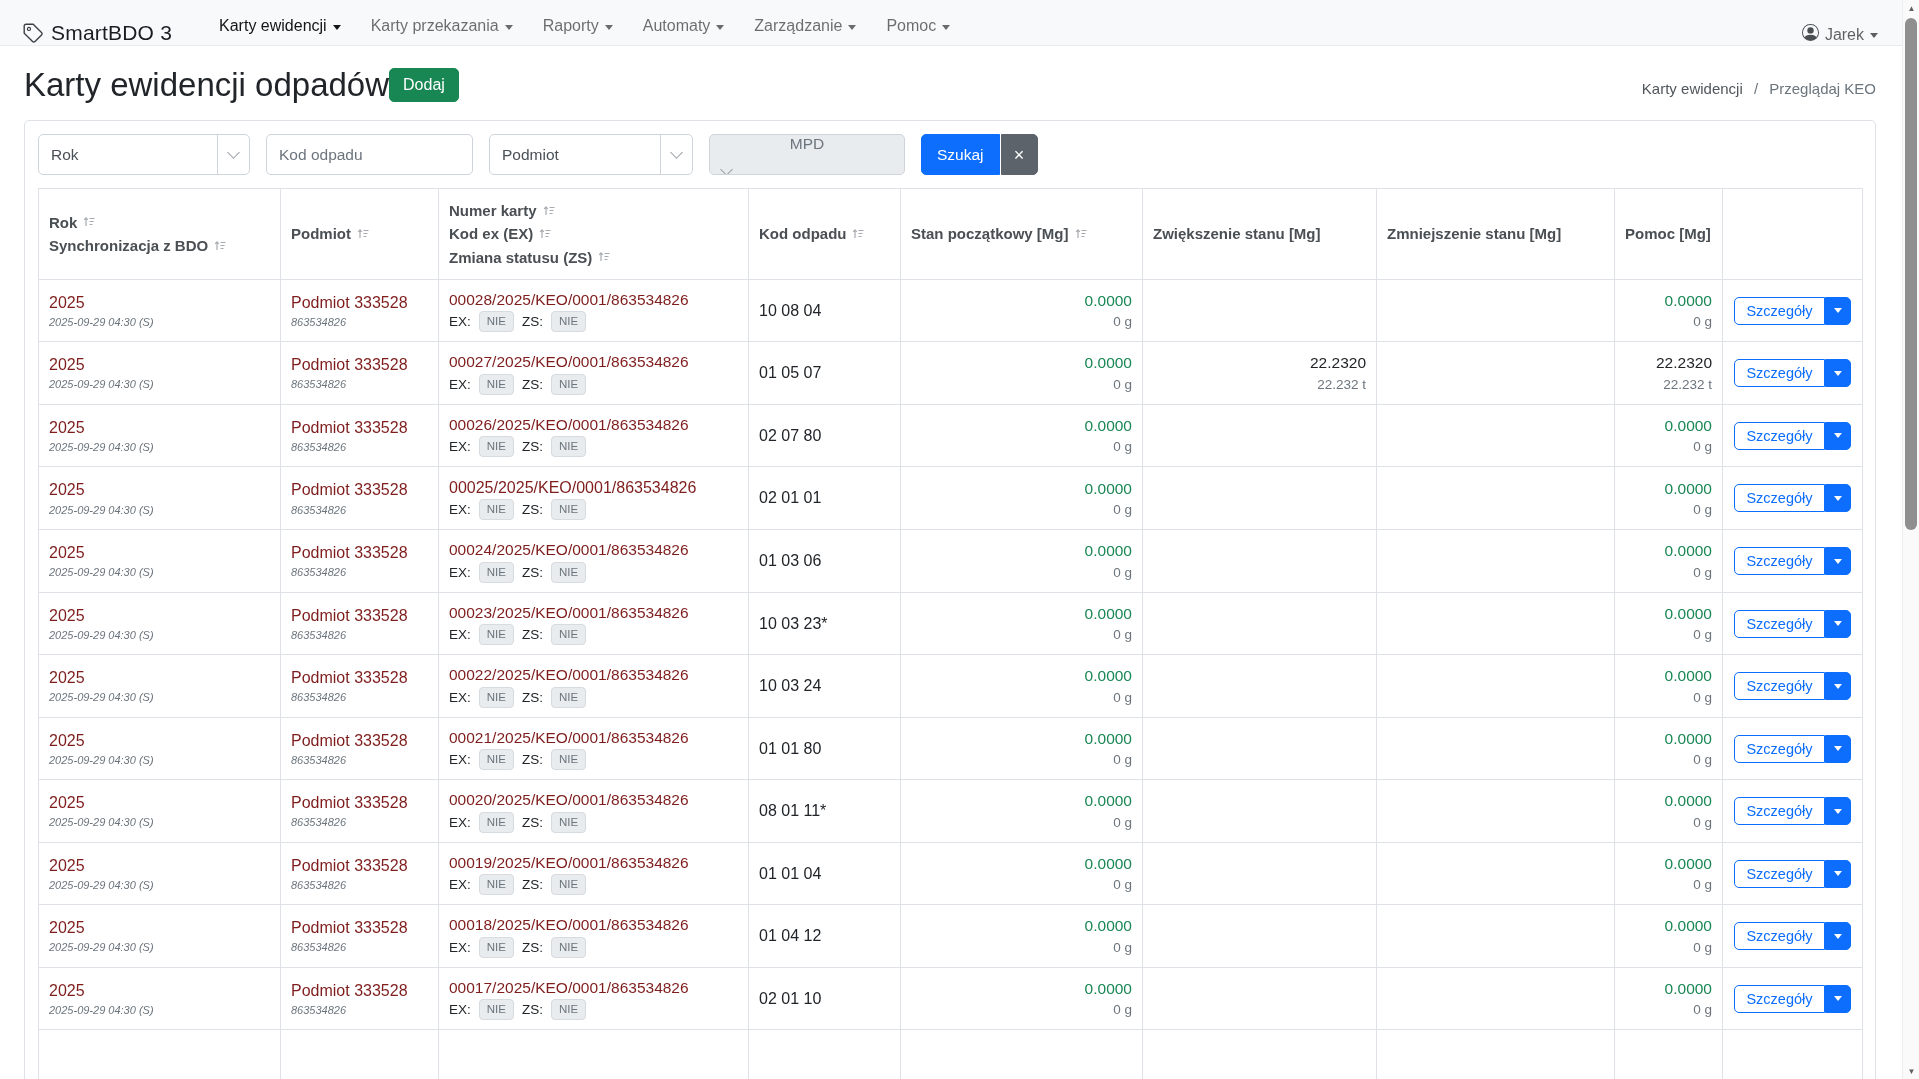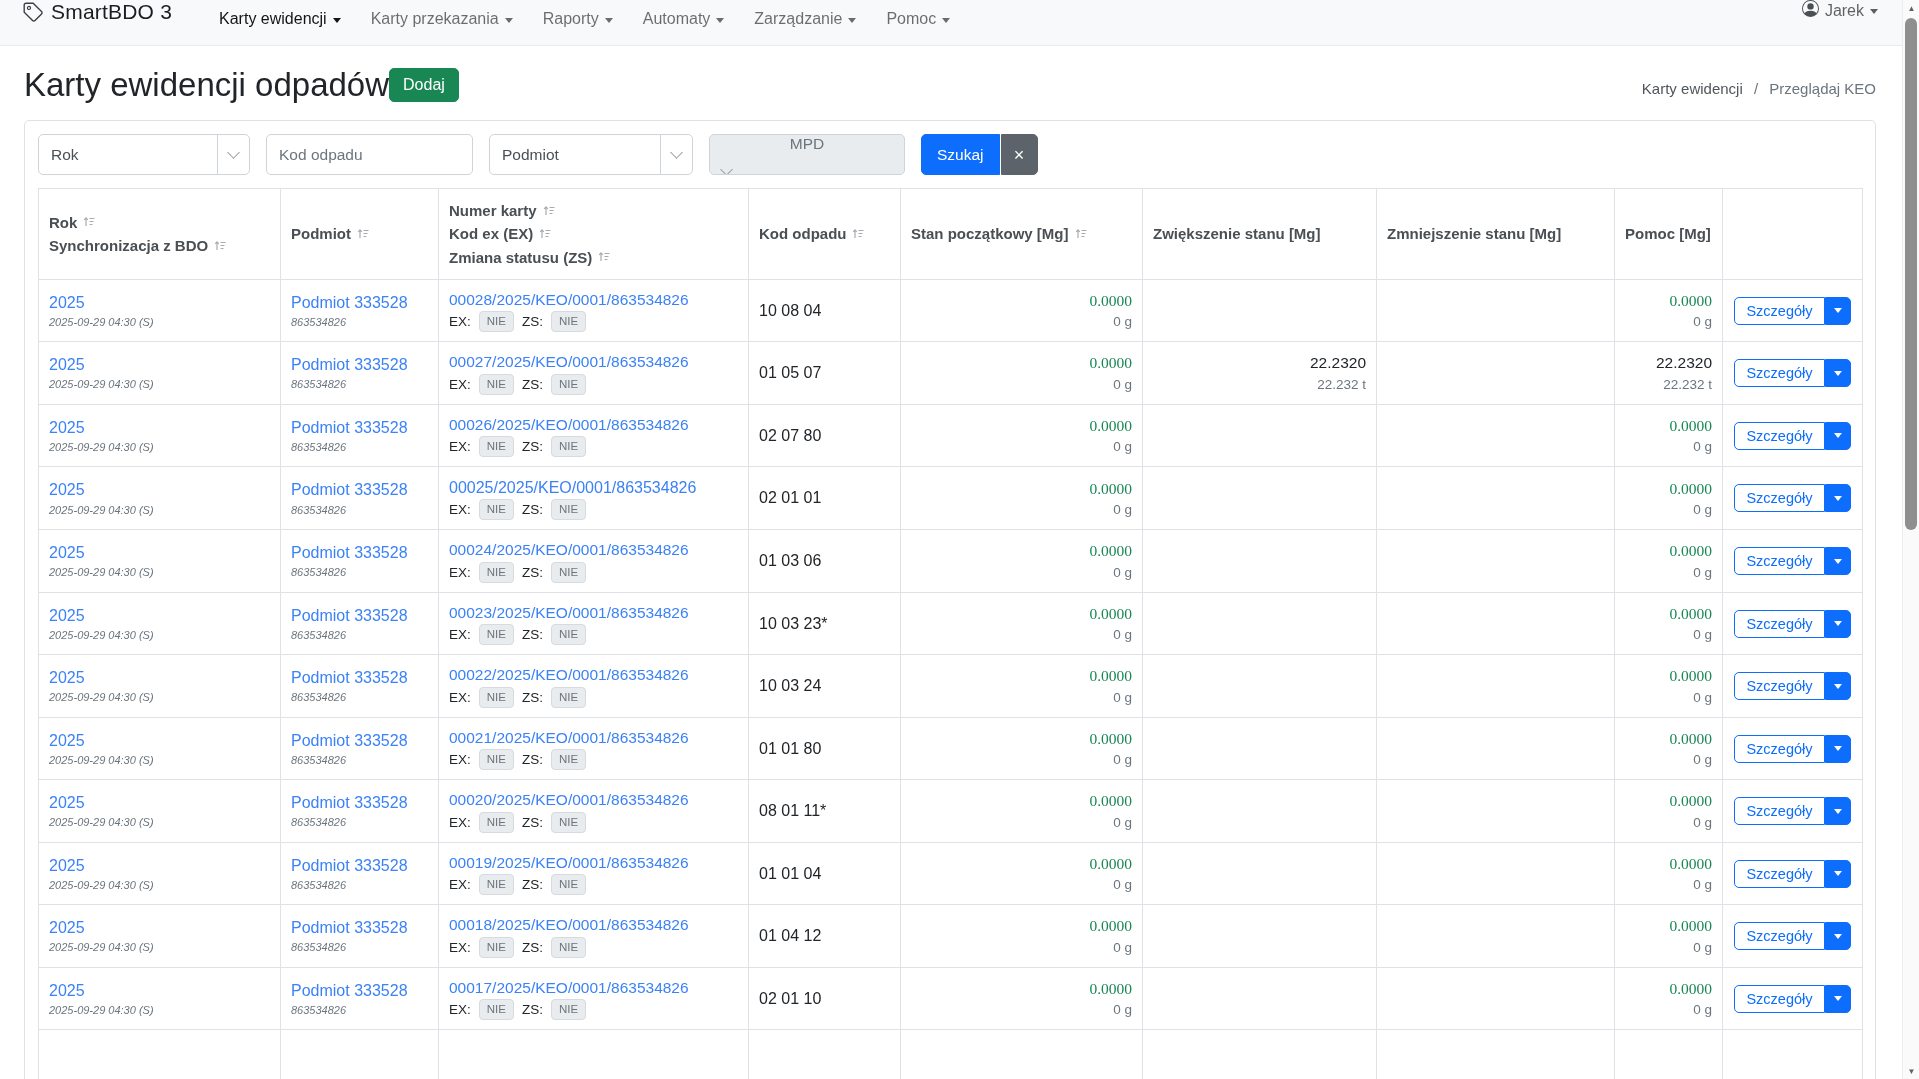--- a/index.html
+++ b/index.html
@@ -2,21 +2,21 @@
 <html lang="pl"><head>
 <meta charset="utf-8">
 <style>
   * { margin:0; padding:0; box-sizing:border-box; }
   html,body { width:1919px; height:1079px; overflow:hidden; background:#fff;
               font-family:"Liberation Sans", sans-serif; color:#212529; }
   .page { width:1902px; }
 
   
   .navbar { height:46px; background:#f8f9fa; border-bottom:1px solid #e9ecef;
-            display:flex; align-items:flex-start; padding:0 24px 7px 22px; }
+            display:flex; align-items:flex-end; padding:0 24px 0 22px; }
   .brand { display:flex; align-items:center; gap:7px; margin-right:32px; }
   .brand svg { display:block; }
   .brand-text { font-size:21px; color:#1b1e21; letter-spacing:.2px; }
   .nav-items { display:flex; align-items:center; flex:1; }
   .nav-link { display:flex; align-items:center; gap:6px; padding:10px 15px;
               font-size:16px; color:rgba(0,0,0,.57); cursor:pointer; }
   .nav-link.active { color:rgba(0,0,0,.92); }
   .caret { width:0; height:0; border-left:4.5px solid transparent;
            border-right:4.5px solid transparent; border-top:5px solid currentColor;
            display:inline-block; margin-top:2px; }
@@ -63,25 +63,25 @@
 
   
   table { width:100%; border-collapse:collapse; table-layout:fixed; }
   th, td { border:1px solid #dee2e6; vertical-align:middle; }
   thead th { font-size:15px; font-weight:bold; color:#4a4f54; text-align:left;
              padding:10px 10px; line-height:1.55; background:#fff; }
   .th-line { display:flex; align-items:center; gap:6px; white-space:nowrap; }
   .sort-ic { flex:0 0 auto; opacity:.75; }
   tbody td { padding:9px 10px; font-size:16px; }
   tbody tr { height:62px; }
-  .main { color:#3b82f6; line-height:1.45; }
+  .main { color:#7f1d1d; line-height:1.45; }
   .sub  { color:#6c757d; font-size:11px; line-height:1.5;font-style:italic; }
   .cell-num { text-align:right; }
   .num-main { font-size:15.5px; color:#212529; line-height:1.5; }
-  .num-main.green { color:#198754;font-family:Liberation Serif, serif; }
+  .num-main.green { color:#198754; }
   .num-sub { font-size:13.5px; color:#6c757d; line-height:1.5; }
   .flags { display:flex; align-items:center; gap:8px; }
   .flag-label { font-size:13.5px; color:#212529; }
   .badge-nie { background:#e9ecef; border:1px solid #d6dbe0; border-radius:4px;
                color:#6c757d; font-size:11.5px; padding:2px 7px; line-height:1.3; }
   .kod-text { font-size:16px; color:#212529; }
 
   .btn-split { display:inline-flex; }
   .btn-details { background:#fff; border:1px solid #0d6efd; color:#0d6efd; font-size:14.5px;
                  padding:5px 11px; border-radius:5px 0 0 5px; cursor:pointer; font-family:inherit; }

